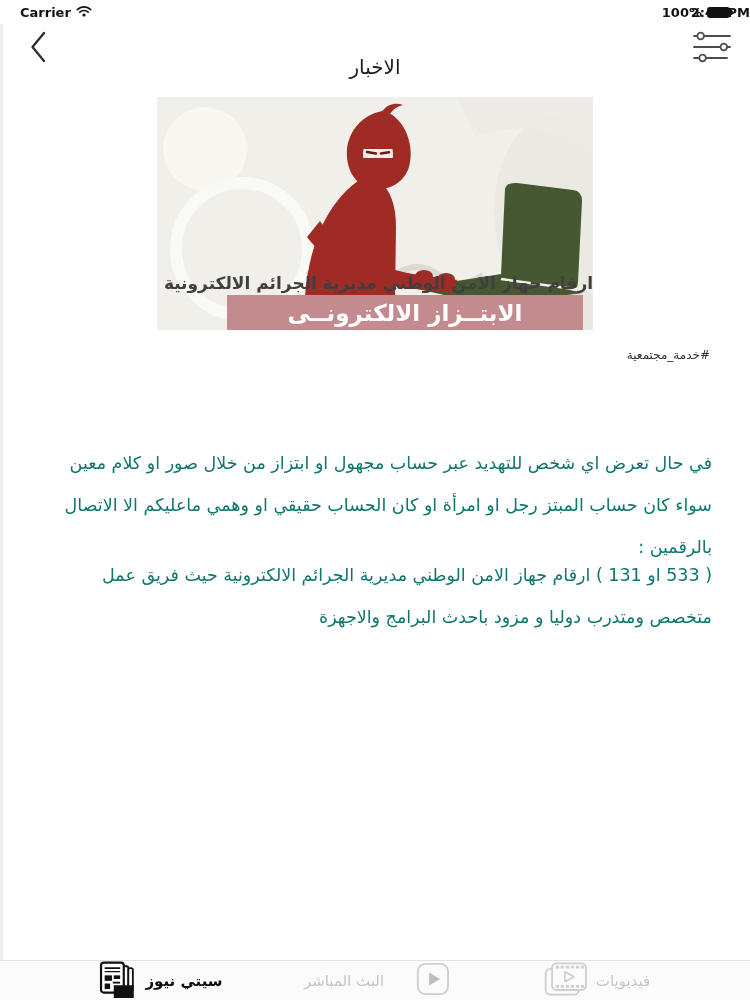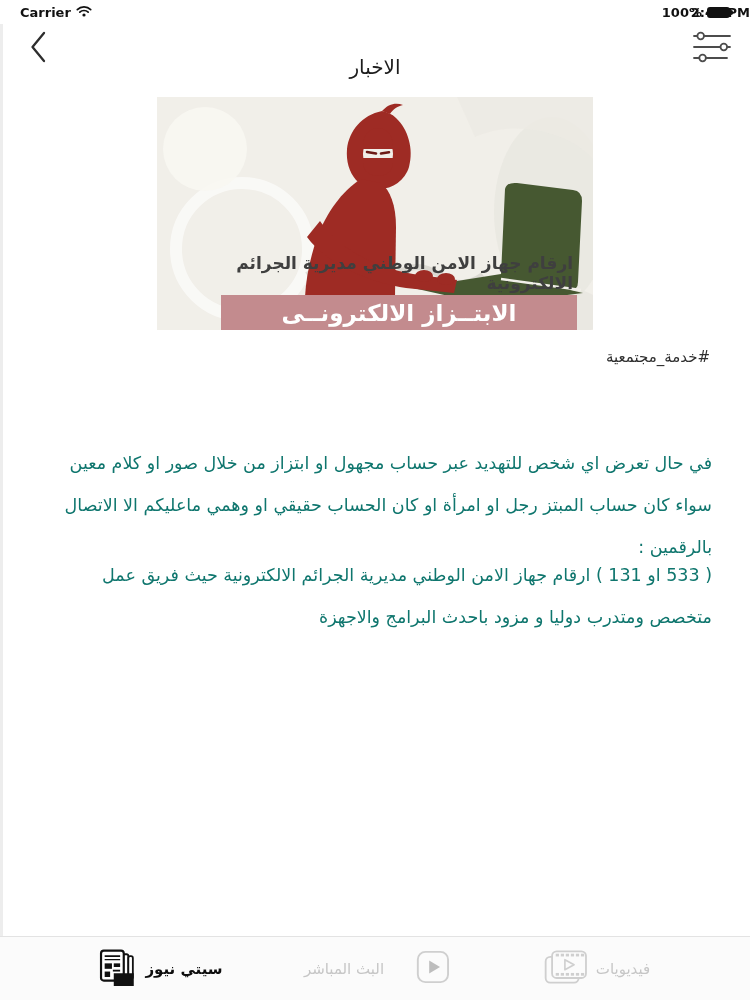--- a/index.html
+++ b/index.html
@@ -35,45 +35,45 @@
   
   .edge-strip{position:absolute;left:0;top:24px;width:3px;height:976px;background:#ededed;}
 
   
   .hero{
     position:absolute;top:97px;left:157px;width:436px;height:233px;overflow:hidden;
     background:#f1efe9;
   }
   .hero svg{display:block;width:436px;height:233px;}
   .hero-caption{
-    position:absolute;bottom:37px;left:0;right:20px;direction:rtl;text-align:right;
+    position:absolute;bottom:37px;left:0;right:0;direction:rtl;text-align:right;
     font-size:17px;font-weight:bold;color:#3f3f3f;letter-spacing:0;
   }
   .hero-banner{
-    position:absolute;bottom:0;right:16px;width:356px;height:35px;background:#c38b8e;
+    position:absolute;bottom:0;right:10px;width:356px;height:35px;background:#c38b8e;
     display:flex;align-items:center;justify-content:center;direction:rtl;
     color:#ffffff;font-size:23px;font-weight:bold;margin-left:20px;
   }
 
   
   .hashtag{
     position:absolute;top:348px;left:38px;right:40px;direction:rtl;text-align:right;
-    font-size:15px;color:#2e2e2e;
+    font-size:12px;color:#2e2e2e;
   }
   .para{
     position:absolute;left:37px;right:38px;direction:rtl;text-align:right;
     font-size:17.5px;line-height:42px;color:#0f766e;margin:0;
   }
   .para-1{top:442px;}
   .para-2{top:554px;}
   .para-3{top:658px;}
 
   
   .tab-bar{
-    position:absolute;left:0;right:0;bottom:0;height:64px;background:#fbfbfb;
+    position:absolute;left:0;right:0;bottom:0;height:40px;background:#fbfbfb;
     border-top:1px solid #e3e3e3;box-sizing:border-box;
   }
   .tab-item{
     position:absolute;top:50%;transform:translate(-50%,-50%);
     display:flex;align-items:center;gap:8px;cursor:pointer;white-space:nowrap;
   }
   .tab-item .tab-label{font-size:15px;direction:rtl;}
   .tab-city{left:160px;}
   .tab-live{left:377px;gap:32px;}
   .tab-videos{left:597px;}

